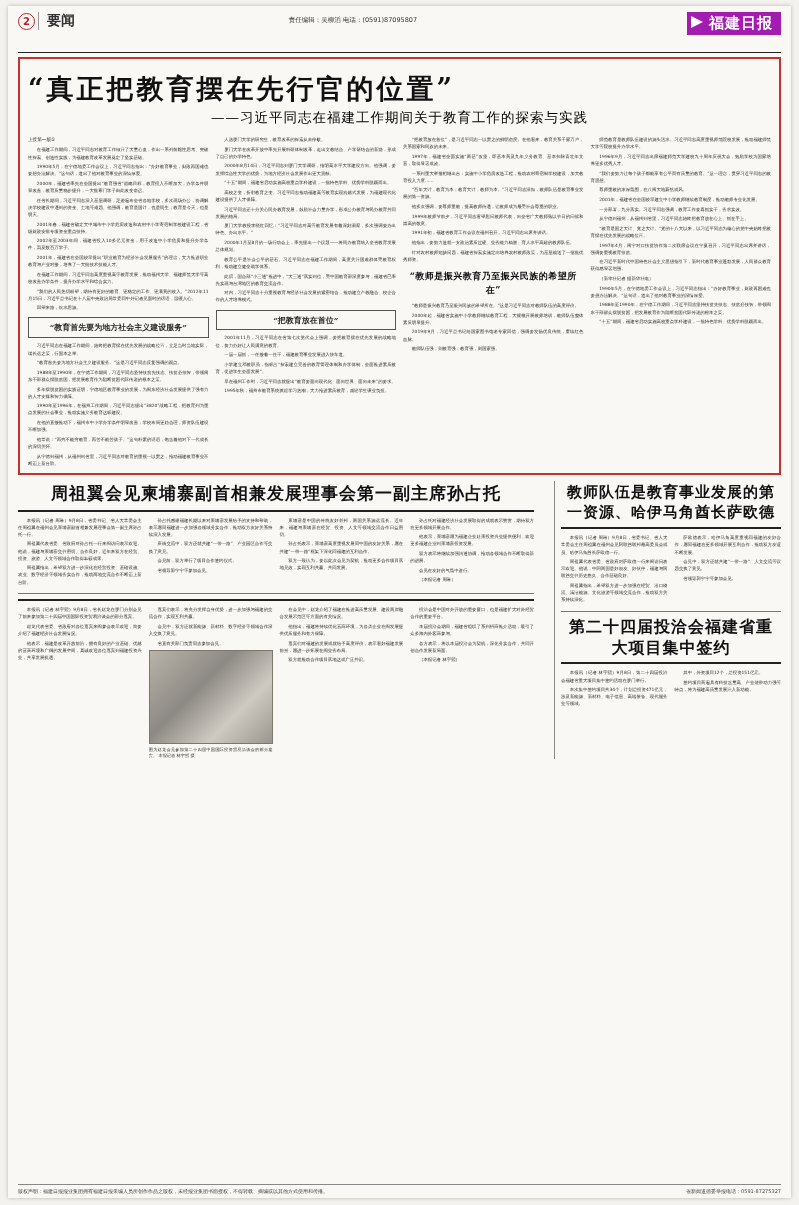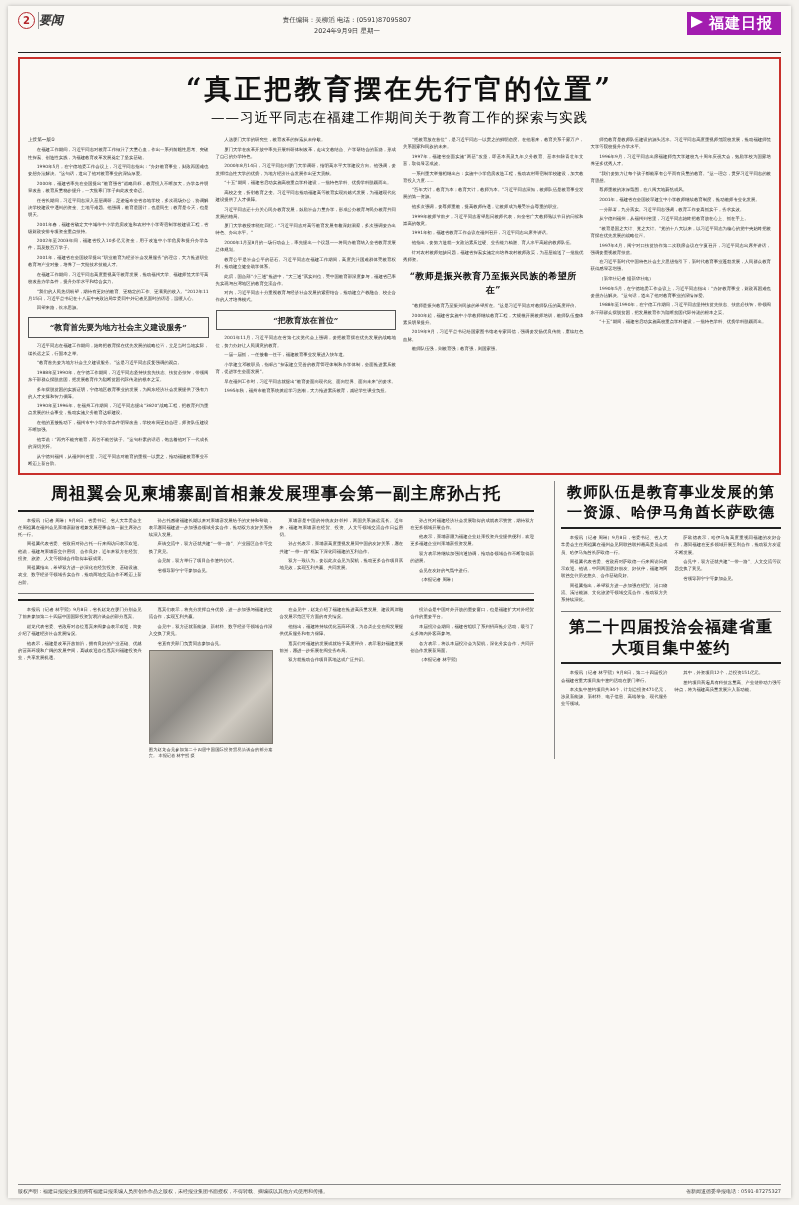--- a/index.html
+++ b/index.html
@@ -13,35 +13,35 @@
     background:#faf8f4;box-shadow:0 0 4px rgba(0,0,0,.25);
     box-sizing:border-box;padding:6px 10px 4px 10px;
   }
   
   .masthead{display:flex;align-items:flex-start;height:38px;border-bottom:1px solid #222;padding-bottom:2px;}
   .pagenum{display:flex;align-items:center;font-size:15px;color:#b5262c;font-weight:bold;}
   .pagenum .num{
     border:1px solid #b5262c;border-radius:50%;width:15px;height:15px;
     display:inline-flex;align-items:center;justify-content:center;font-size:10px;margin-right:3px;
   }
-  .pagenum .sec{font-size:12px;color:#333;border-left:1px solid #999;padding-left:0;font-style:italic;}
+  .pagenum .sec{font-size:14px;color:#333;border-left:1px solid #999;padding-left:8px;}
   .mast-mid{flex:1;text-align:center;font-size:6.5px;color:#333;line-height:1.7;padding-top:3px;}
   .mast-right{width:150px;text-align:right;}
   .logo{
     display:inline-block;background:#a21caf;color:#fff;font-size:15px;font-weight:bold;
     padding:2px 8px 2px 22px;position:relative;letter-spacing:1px;
   }
   .logo:before{
     content:"";position:absolute;left:4px;top:4px;width:0;height:0;
     border-left:12px solid #fff;border-top:6px solid transparent;border-bottom:6px solid transparent;
   }
   
   .redbox{border:2px solid #c8302b;margin-top:4px;padding:6px 8px 4px 8px;position:relative;}
   .headline{
-    text-align:center;font-family:"DejaVu Serif","Liberation Serif",serif;
+    font-family:"DejaVu Serif","Liberation Serif",serif;
     font-weight:bold;font-size:27px;letter-spacing:3px;color:#111;margin:6px 0 2px 0;
   }
   .subheadline{
     text-align:center;font-size:13.5px;color:#000000;letter-spacing:1px;margin-bottom:9px;
     font-family:"DejaVu Serif","Liberation Serif",serif;
   }
   .cols{display:flex;gap:7px;}
   .col{flex:1;font-size:4.4px;line-height:1.62;color:#2b2b2b;text-align:justify;}
   .col p{margin:0 0 2.5px 0;text-indent:2em;}
   .byline{font-size:4.6px;margin-bottom:3px;}
@@ -83,21 +83,20 @@
 <div class="page">
   <div class="sheet">
 
     <div class="masthead">
       <div class="pagenum">
         <span class="num">2</span>
         <span class="sec">要闻</span>
       </div>
       <div class="mast-mid">
         <div>责任编辑：吴柳滔   电话：(0591)87095807</div>
-        <div>2024年9月9日 星期一</div>
       </div>
       <div class="mast-right">
         <span class="logo">福建日报</span>
       </div>
     </div>
 
     <div class="redbox">
       <div class="headline">“真正把教育摆在先行官的位置”</div>
       <div class="subheadline">——习近平同志在福建工作期间关于教育工作的探索与实践</div>
 

